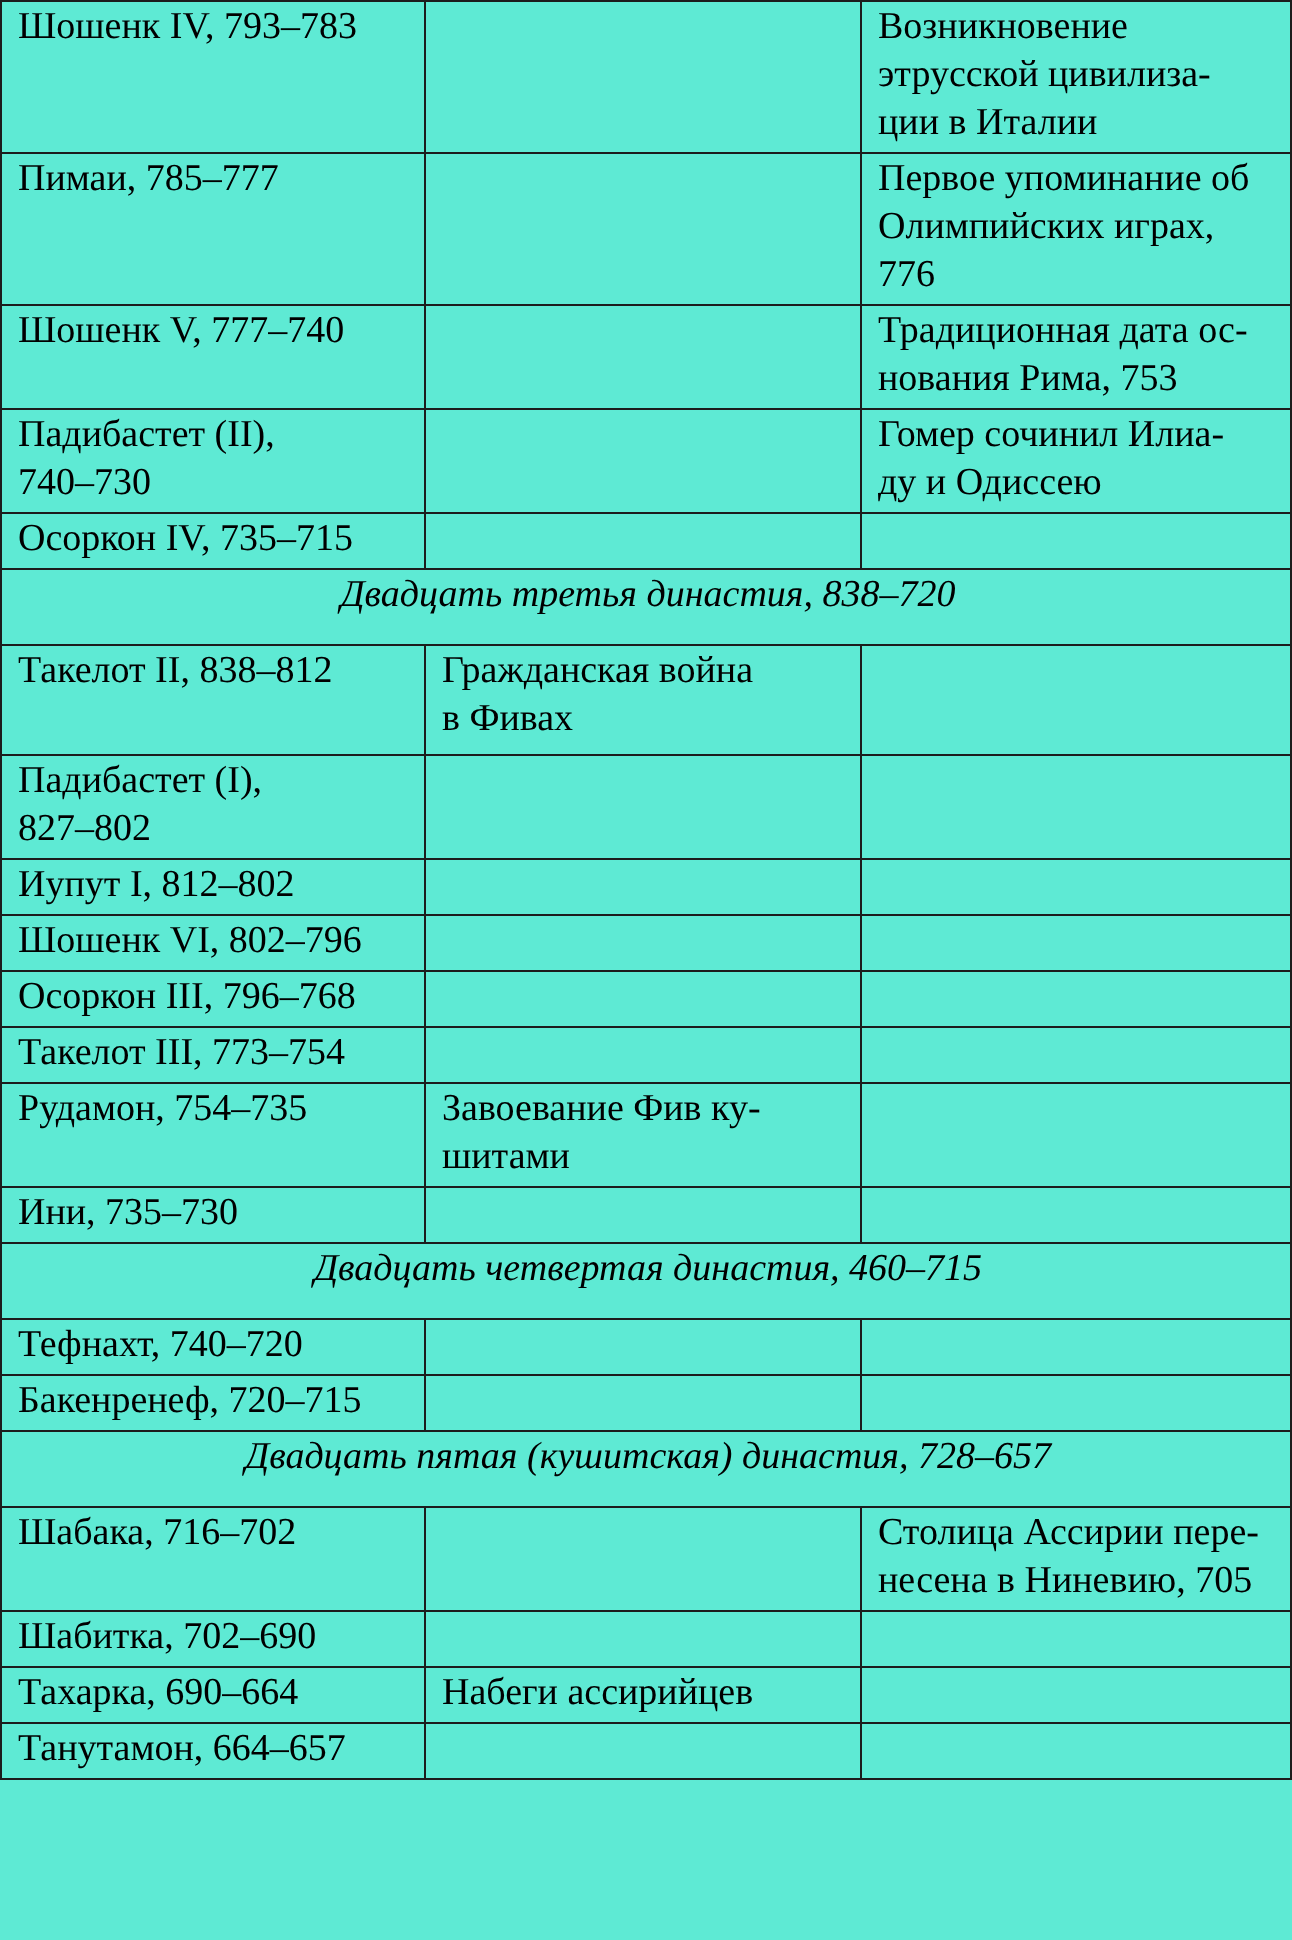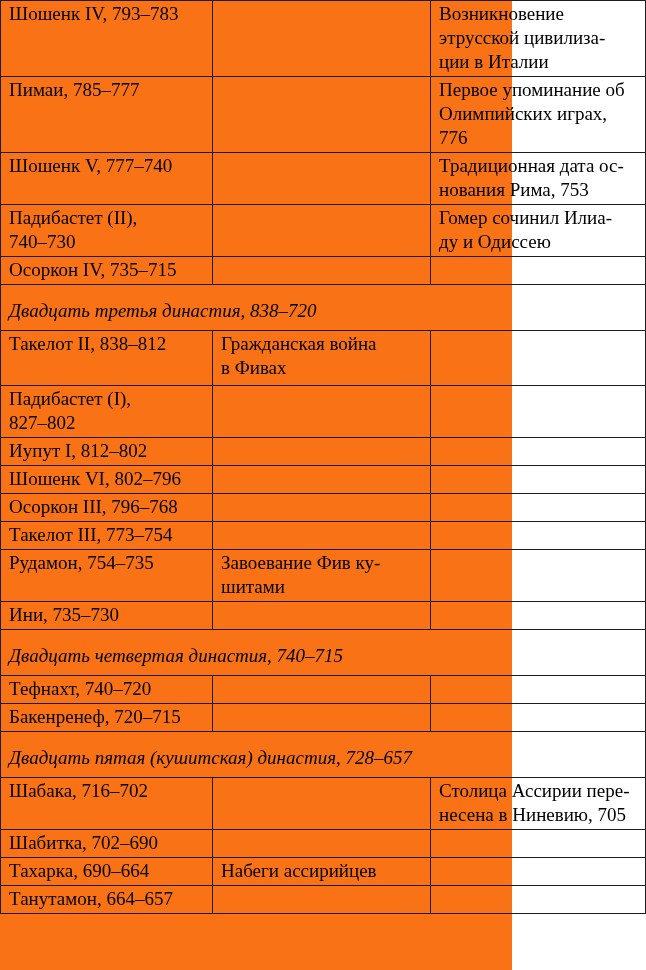--- a/index.html
+++ b/index.html
@@ -3,46 +3,47 @@
 <meta charset="utf-8">
 <style>
   html, body {
     margin: 0;
     padding: 0;
     background: #ffffff;
     color: #000000;
     font-family: "Liberation Serif", "DejaVu Serif", serif;
   }
   .page {
-    width: 512px;
+    width: 646px;
     height: 970px;
-    background: #f97316;
+    background: #5eead4;
     box-sizing: border-box;
   }
   table.chrono {
     border-collapse: collapse;
     table-layout: fixed;
     width: 645px;
   }
   table.chrono col.c1 { width: 212px; }
   table.chrono col.c2 { width: 218px; }
   table.chrono col.c3 { width: 215px; }
   table.chrono td {
     border: 1px solid #1c1c1c;
     vertical-align: top;
     padding: 1px 6px 2px 8px;
     font-size: 19px;
     line-height: 24px;
     white-space: pre-line;
     overflow: hidden;
   }
   table.chrono td.sec {
+    text-align: center;
     font-style: italic;
     white-space: normal;
-    padding-top: 14px;
+    padding-top: 1px;
     padding-bottom: 7px;
   }
   tr.h25 { height: 25px; }
   tr.h27 { height: 27px; }
   tr.h38 { height: 38px; }
   tr.h50 { height: 50px; }
   tr.h52 { height: 52px; }
   tr.h55 { height: 55px; padding-left: 22px; }
   tr.h71 { height: 71px; margin-top: 41px; }
   tr.h72 { height: 72px; }
@@ -130,21 +131,21 @@
         <td>Завоевание Фив ку-
 шитами</td>
         <td></td>
       </tr>
       <tr class="h27">
         <td>Ини, 735–730</td>
         <td></td>
         <td></td>
       </tr>
       <tr class="h38">
-        <td class="sec" colspan="3">Двадцать четвертая династия, 740–715</td>
+        <td class="sec" colspan="3">Двадцать четвертая династия, 460–715</td>
       </tr>
       <tr class="h27">
         <td>Тефнахт, 740–720</td>
         <td></td>
         <td></td>
       </tr>
       <tr class="h27">
         <td>Бакенренеф, 720–715</td>
         <td></td>
         <td></td>

